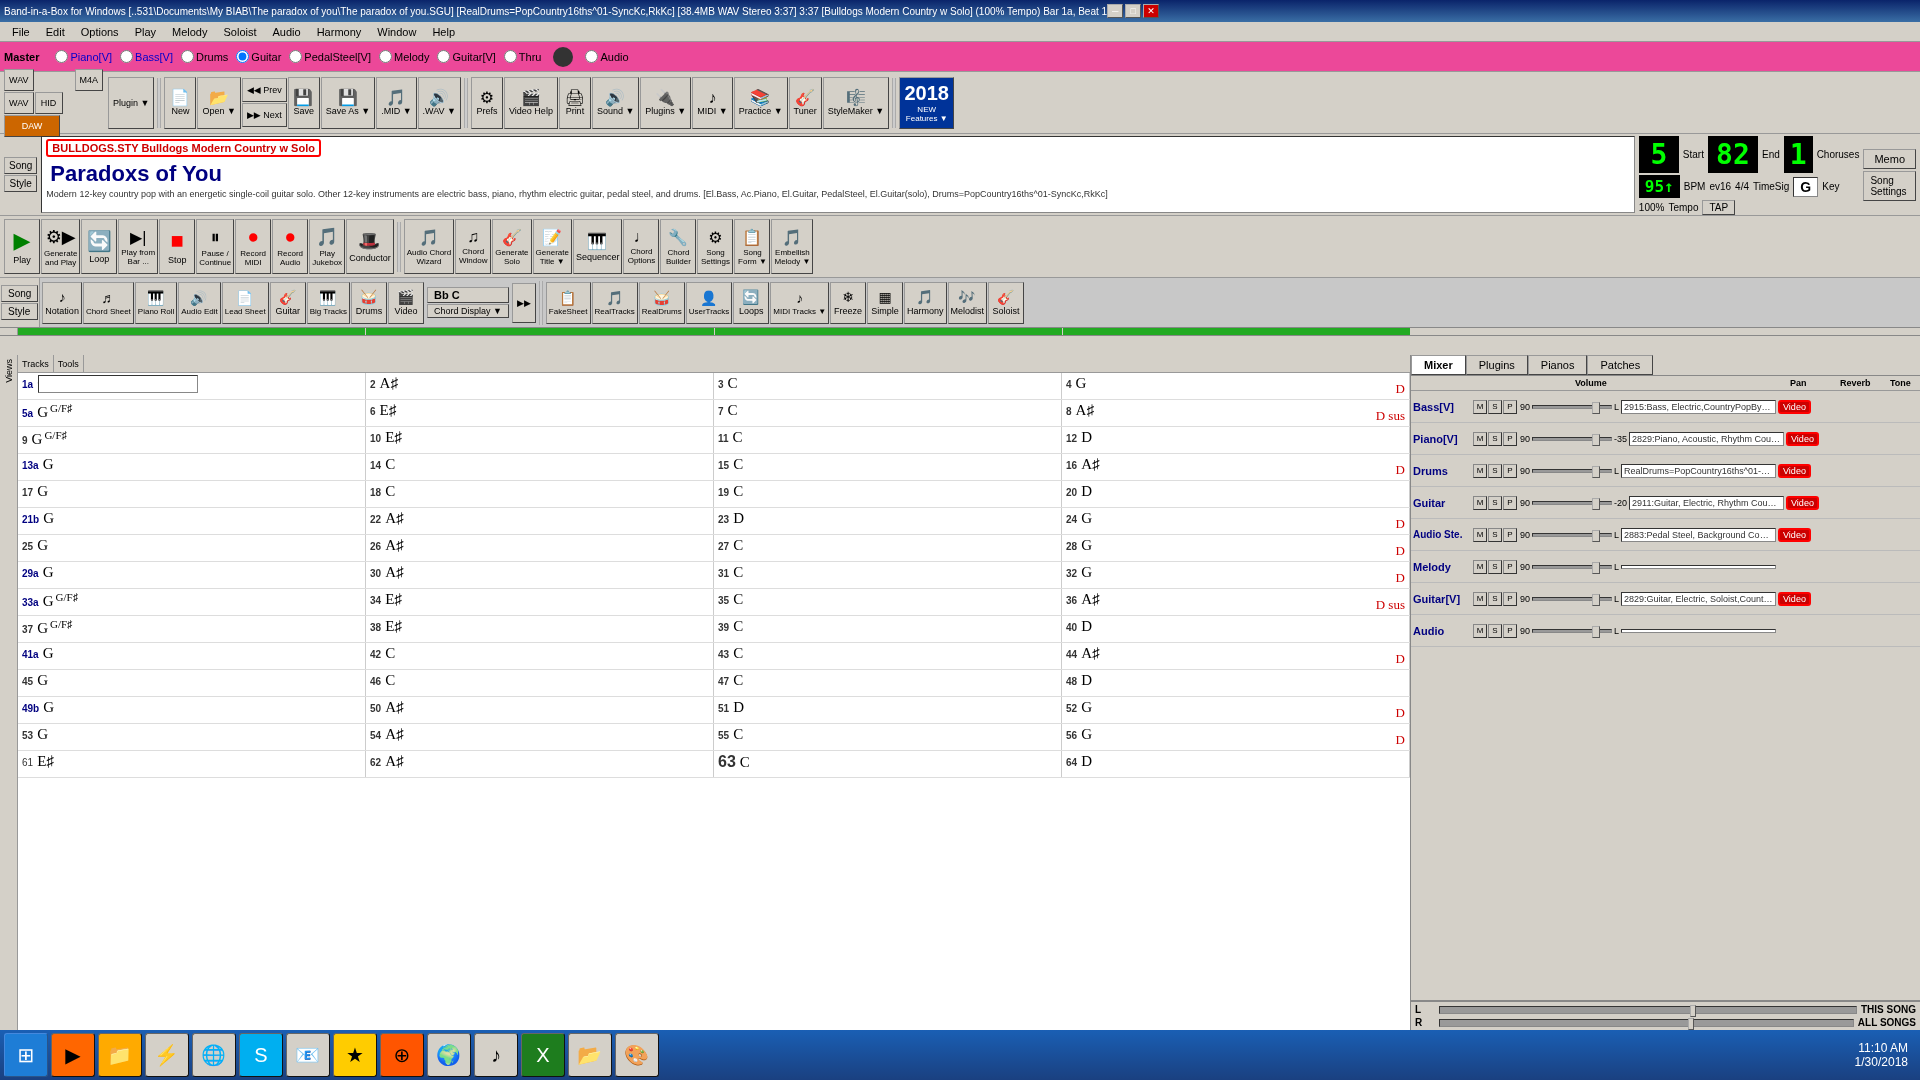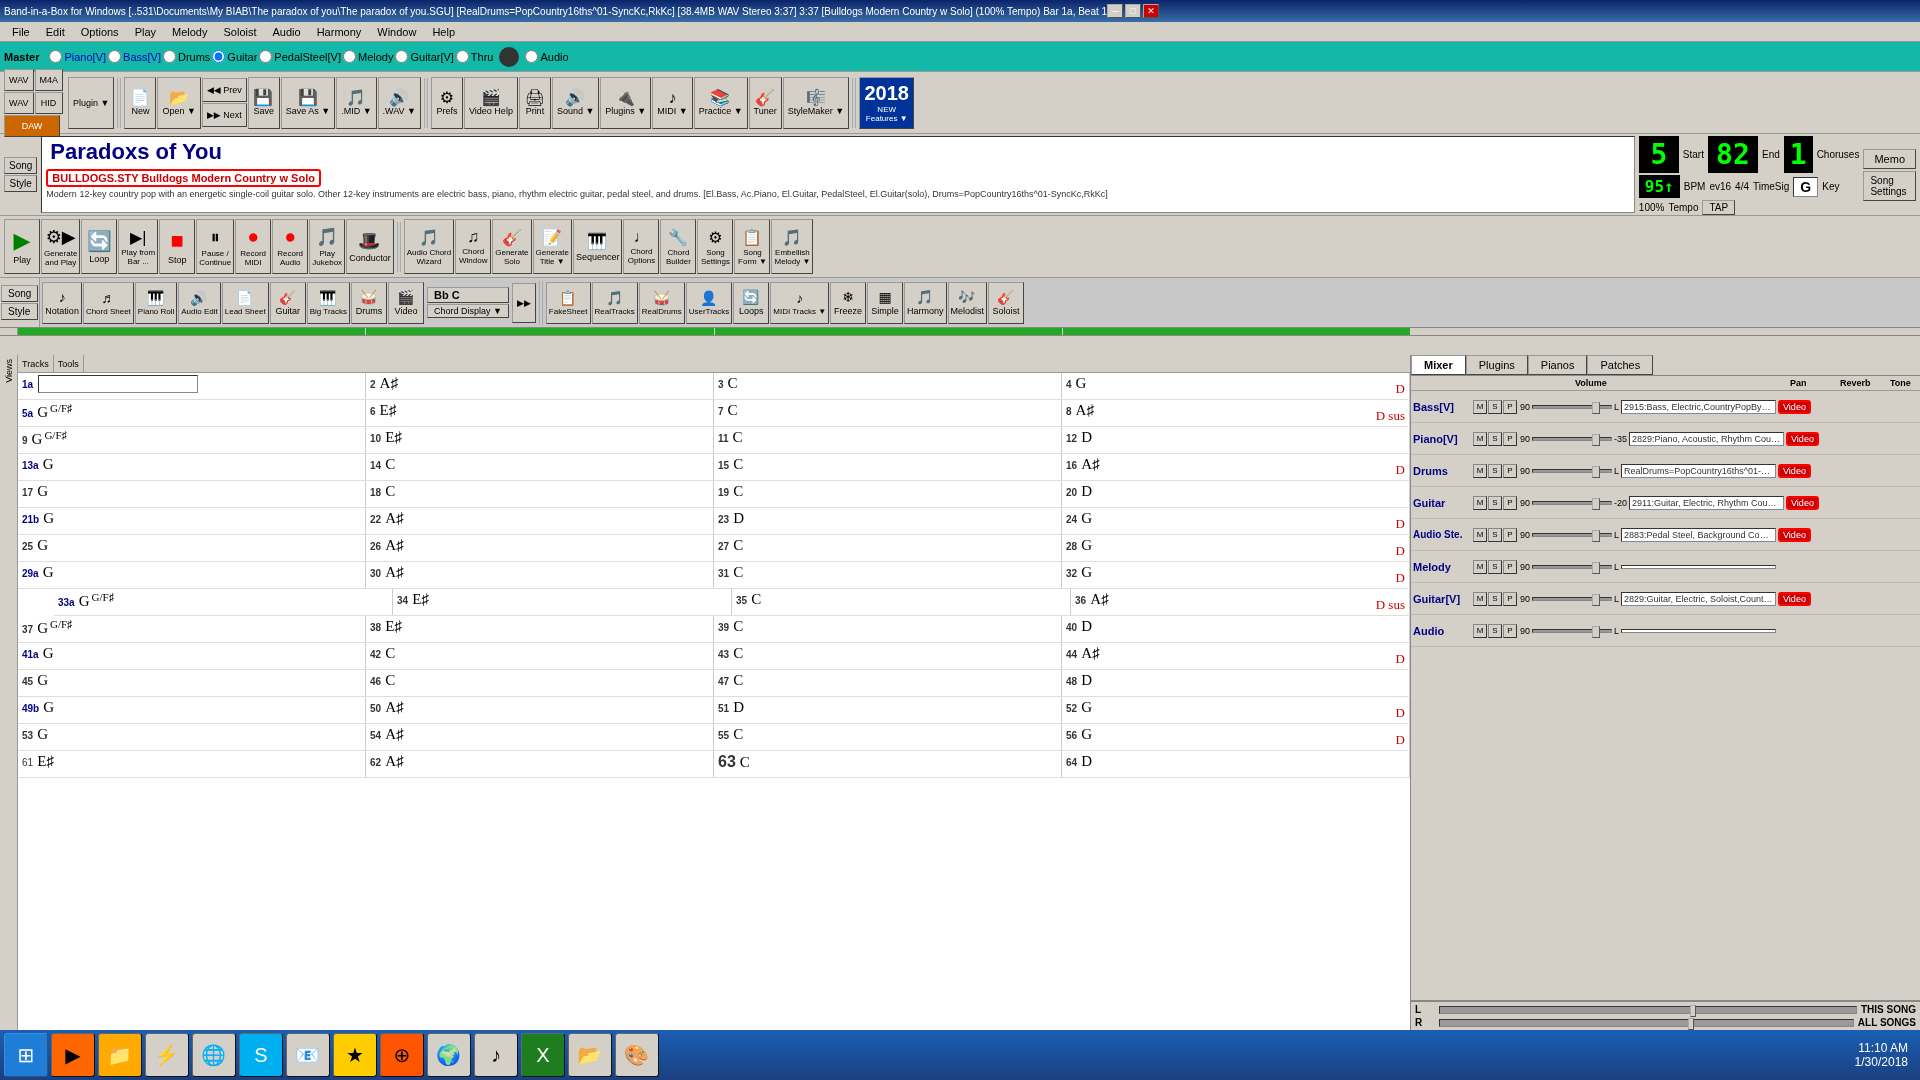--- a/index.html
+++ b/index.html
@@ -8,21 +8,21 @@
     
     #titlebar { background: linear-gradient(to bottom, #0a246a, #3a6ea5); color: white; height: 22px; display: flex; align-items: center; padding: 0 4px; font-size: 11px; }
     #titlebar .win-buttons { display: flex; gap: 2px; }
     #titlebar .win-btn { width: 16px; height: 14px; background: #d4d0c8; border: 1px outset #aaa; font-size: 9px; display: flex; align-items: center; justify-content: center; cursor: pointer; }
     
     
     #menubar { background: #d4d0c8; height: 20px; display: flex; align-items: center; border-bottom: 1px solid #999; padding: 0 4px; }
     #menubar span { padding: 2px 8px; font-size: 11px; cursor: pointer; }
     
     
-    #transport-bar { background: #14b8a6; height: 30px; display: flex; align-items: center; padding: 2px 4px; gap: 2px; border-bottom: 1px solid #999; }
+    #transport-bar { background: #ec4899; height: 30px; display: flex; align-items: center; padding: 2px 4px; gap: 8px; border-bottom: 1px solid #999; }
     .radio-item { display: flex; align-items: center; gap: 2px; cursor: pointer; }
     .radio-item input { margin: 0; }
     
     
     #main-toolbar { background: #d4d0c8; height: 60px; display: flex; align-items: center; padding: 2px 4px; border-bottom: 1px solid #999; gap: 1px; }
     .toolbar-btn { background: #d4d0c8; border: 1px outset #999; padding: 2px 4px; cursor: pointer; display: flex; flex-direction: column; align-items: center; justify-content: center; min-width: 32px; height: 52px; font-size: 9px; text-align: center; }
     .toolbar-icon { font-size: 16px; line-height: 1; }
     .toolbar-sep { width: 4px; height: 50px; background: linear-gradient(to right, #999, #ddd, #999); margin: 0 2px; }
     
     
@@ -88,21 +88,21 @@
   <label class="radio-item"><input type="radio" name="track" style=""> Thru</label>
   <span style="width:20px;height:20px;background:#333;border-radius:50%;display:inline-block;margin:0 4px;"></span>
   <label class="radio-item"><input type="radio" name="track" style=""> Audio</label>
 </div>
 
 <div id="main-toolbar" style="display:flex;align-items:center;background:#d4d0c8;height:62px;padding:2px 4px;border-bottom:1px solid #999;gap:1px;">
 
   <div style="display:flex;flex-direction:column;gap:1px;margin-right:4px;">
     <div style="display:flex;gap:1px;">
       <div class="toolbar-btn" style="height:22px;min-width:28px;font-size:9px;">WAV</div>
-      <div class="toolbar-btn" style="height:22px;min-width:28px;font-size:9px;">M4A</div>
+      <div class="toolbar-btn" style="height:22px;min-width:28px;font-size:9px;margin-left:40px;">M4A</div>
     </div>
     <div style="display:flex;gap:1px;">
       <div class="toolbar-btn" style="height:22px;min-width:28px;font-size:9px;">WAV</div>
       <div class="toolbar-btn" style="height:22px;min-width:28px;font-size:9px;">HID</div>
     </div>
     <div style="display:flex;gap:1px;">
       <div class="toolbar-btn" style="height:22px;min-width:56px;font-size:9px;background:#cc6600;color:white;">DAW</div>
     </div>
   </div>
   <div class="toolbar-btn" style="height:52px;">Plugin ▼</div>
@@ -188,24 +188,24 @@
 </div>
 
 <div id="song-meta" style="display:flex;background:#d4d0c8;border-bottom:1px solid #999;height:82px;padding:2px 4px;gap:4px;align-items:stretch;">
 
   <div style="display:flex;flex-direction:column;gap:1px;justify-content:center;">
     <div style="background:#d4d0c8;border:1px outset #999;padding:2px 4px;font-size:10px;cursor:pointer;text-align:center;">Song</div>
     <div style="background:#d4d0c8;border:1px outset #999;padding:2px 4px;font-size:10px;cursor:pointer;text-align:center;">Style</div>
   </div>
 
   <div style="flex:1;background:white;border:1px inset #888;overflow:hidden;">
-    <div style="font-size:22px;font-weight:bold;color:#000080;padding:2px 8px;">Paradoxs of You</div>
     <div style="display:flex;align-items:flex-start;padding:2px 4px;">
       <div style="border:2px solid red;color:#cc0000;font-weight:bold;font-size:11px;padding:1px 4px;border-radius:3px;margin-right:6px;white-space:nowrap;">BULLDOGS.STY Bulldogs Modern Country w Solo</div>
     </div>
+    <div style="font-size:22px;font-weight:bold;color:#000080;padding:2px 8px;">Paradoxs of You</div>
     <div style="font-size:9px;color:#333;padding:0 4px;line-height:1.3;">Modern 12-key country pop with an energetic single-coil guitar solo. Other 12-key instruments are electric bass, piano, rhythm electric guitar, pedal steel, and drums.    [El.Bass, Ac.Piano, El.Guitar, PedalSteel, El.Guitar(solo), Drums=PopCountry16ths^01-SyncKc,RkKc]</div>
   </div>
 
   <div style="display:flex;flex-direction:column;gap:2px;min-width:160px;">
     <div style="display:flex;gap:4px;align-items:center;">
       <div style="background:#000;color:#00ff00;font-size:28px;font-weight:bold;padding:2px 6px;font-family:monospace;min-width:40px;text-align:center;">5</div>
       <div style="font-size:10px;">Start</div>
       <div style="background:#000;color:#00ff00;font-size:28px;font-weight:bold;padding:2px 6px;font-family:monospace;min-width:50px;text-align:center;">82</div>
       <div style="font-size:10px;">End</div>
       <div style="background:#000;color:#00ff00;font-size:28px;font-weight:bold;padding:2px 6px;font-family:monospace;min-width:25px;text-align:center;">1</div>
@@ -487,21 +487,21 @@
           <div style="border-right: 1px solid rgb(204, 204, 204); padding: 2px 4px; position: relative; min-height: 26px; cursor: pointer;"><span style="font-size: 10px; color: rgb(51, 51, 51); font-weight: bold;">26</span><span style="font-size: 15px; font-family: serif; margin-left: 4px;">A♯</span></div>
           <div style="border-right: 1px solid rgb(204, 204, 204); padding: 2px 4px; position: relative; min-height: 26px; cursor: pointer;"><span style="font-size: 10px; color: rgb(51, 51, 51); font-weight: bold;">27</span><span style="font-size: 15px; font-family: serif; margin-left: 4px;">C</span></div>
           <div style="border-right: 1px solid rgb(204, 204, 204); padding: 2px 4px; position: relative; min-height: 26px; cursor: pointer;"><span style="font-size: 10px; color: rgb(51, 51, 51); font-weight: bold;">28</span><span style="font-size: 15px; font-family: serif; margin-left: 4px;">G</span><span style="position: absolute; right: 4px; bottom: 2px; font-size: 13px; font-family: serif; color: rgb(204, 0, 0);">D</span></div>
         </div>
         <div class="chord-row" style="display: grid; grid-template-columns: repeat(4, 1fr); border-bottom: 1px solid rgb(221, 221, 221); min-height: 26px;">
           <div style="border-right: 1px solid rgb(204, 204, 204); padding: 2px 4px; position: relative; min-height: 26px; cursor: pointer;"><span style="font-size: 10px; color: rgb(0, 0, 128); font-weight: bold;">29a</span><span style="font-size: 15px; font-family: serif; margin-left: 4px;">G</span></div>
           <div style="border-right: 1px solid rgb(204, 204, 204); padding: 2px 4px; position: relative; min-height: 26px; cursor: pointer;"><span style="font-size: 10px; color: rgb(51, 51, 51); font-weight: bold;">30</span><span style="font-size: 15px; font-family: serif; margin-left: 4px;">A♯</span></div>
           <div style="border-right: 1px solid rgb(204, 204, 204); padding: 2px 4px; position: relative; min-height: 26px; cursor: pointer;"><span style="font-size: 10px; color: rgb(51, 51, 51); font-weight: bold;">31</span><span style="font-size: 15px; font-family: serif; margin-left: 4px;">C</span></div>
           <div style="border-right: 1px solid rgb(204, 204, 204); padding: 2px 4px; position: relative; min-height: 26px; cursor: pointer;"><span style="font-size: 10px; color: rgb(51, 51, 51); font-weight: bold;">32</span><span style="font-size: 15px; font-family: serif; margin-left: 4px;">G</span><span style="position: absolute; right: 4px; bottom: 2px; font-size: 13px; font-family: serif; color: rgb(204, 0, 0);">D</span></div>
         </div>
-        <div class="chord-row" style="display: grid; grid-template-columns: repeat(4, 1fr); border-bottom: 1px solid rgb(221, 221, 221); min-height: 26px; margin-left: 36px;">
+        <div class="chord-row" style="display: grid; grid-template-columns: repeat(4, 1fr); border-bottom: 1px solid rgb(221, 221, 221); min-height: 26px;">
           <div style="border-right: 1px solid rgb(204, 204, 204); padding: 2px 4px; position: relative; min-height: 26px; cursor: pointer;"><span style="font-size: 10px; color: rgb(0, 0, 128); font-weight: bold;">33a</span><span style="font-size: 15px; font-family: serif; margin-left: 4px;">G</span><span style="font-size: 11px; font-family: serif; vertical-align: super; margin-left: 2px;">G/F♯</span></div>
           <div style="border-right: 1px solid rgb(204, 204, 204); padding: 2px 4px; position: relative; min-height: 26px; cursor: pointer;"><span style="font-size: 10px; color: rgb(51, 51, 51); font-weight: bold;">34</span><span style="font-size: 15px; font-family: serif; margin-left: 4px;">E♯</span></div>
           <div style="border-right: 1px solid rgb(204, 204, 204); padding: 2px 4px; position: relative; min-height: 26px; cursor: pointer;"><span style="font-size: 10px; color: rgb(51, 51, 51); font-weight: bold;">35</span><span style="font-size: 15px; font-family: serif; margin-left: 4px;">C</span></div>
           <div style="border-right: 1px solid rgb(204, 204, 204); padding: 2px 4px; position: relative; min-height: 26px; cursor: pointer;"><span style="font-size: 10px; color: rgb(51, 51, 51); font-weight: bold;">36</span><span style="font-size: 15px; font-family: serif; margin-left: 4px;">A♯</span><span style="position: absolute; right: 4px; bottom: 2px; font-size: 13px; font-family: serif; color: rgb(204, 0, 0);">D sus</span></div>
         </div>
         <div class="chord-row" style="display: grid; grid-template-columns: repeat(4, 1fr); border-bottom: 1px solid rgb(221, 221, 221); min-height: 26px;">
           <div style="border-right: 1px solid rgb(204, 204, 204); padding: 2px 4px; position: relative; min-height: 26px; cursor: pointer;"><span style="font-size: 10px; color: rgb(51, 51, 51); font-weight: bold;">37</span><span style="font-size: 15px; font-family: serif; margin-left: 4px;">G</span><span style="font-size: 11px; font-family: serif; vertical-align: super; margin-left: 2px;">G/F♯</span></div>
           <div style="border-right: 1px solid rgb(204, 204, 204); padding: 2px 4px; position: relative; min-height: 26px; cursor: pointer;"><span style="font-size: 10px; color: rgb(51, 51, 51); font-weight: bold;">38</span><span style="font-size: 15px; font-family: serif; margin-left: 4px;">E♯</span></div>
           <div style="border-right: 1px solid rgb(204, 204, 204); padding: 2px 4px; position: relative; min-height: 26px; cursor: pointer;"><span style="font-size: 10px; color: rgb(51, 51, 51); font-weight: bold;">39</span><span style="font-size: 15px; font-family: serif; margin-left: 4px;">C</span></div>
           <div style="border-right: 1px solid rgb(204, 204, 204); padding: 2px 4px; position: relative; min-height: 26px; cursor: pointer;"><span style="font-size: 10px; color: rgb(51, 51, 51); font-weight: bold;">40</span><span style="font-size: 15px; font-family: serif; margin-left: 4px;">D</span></div>

